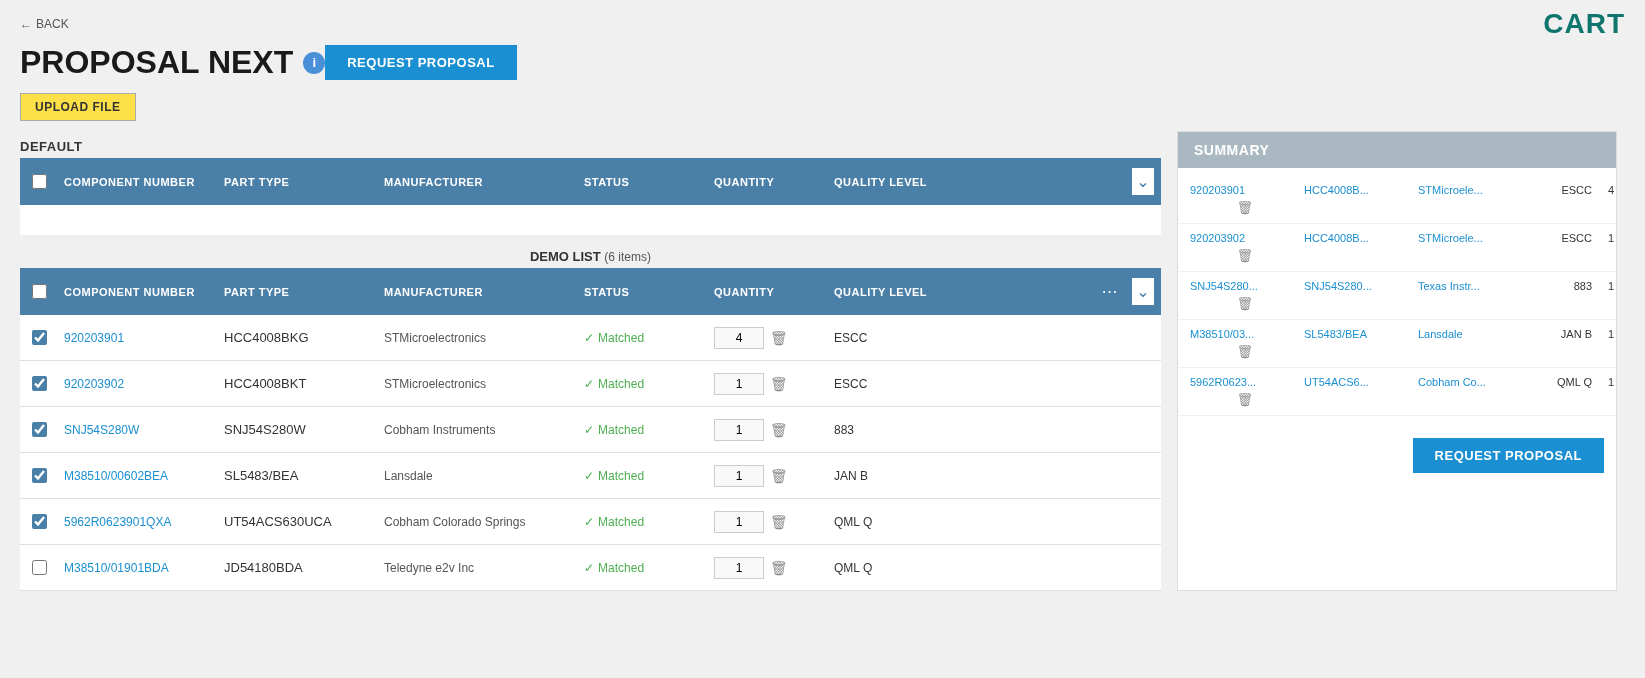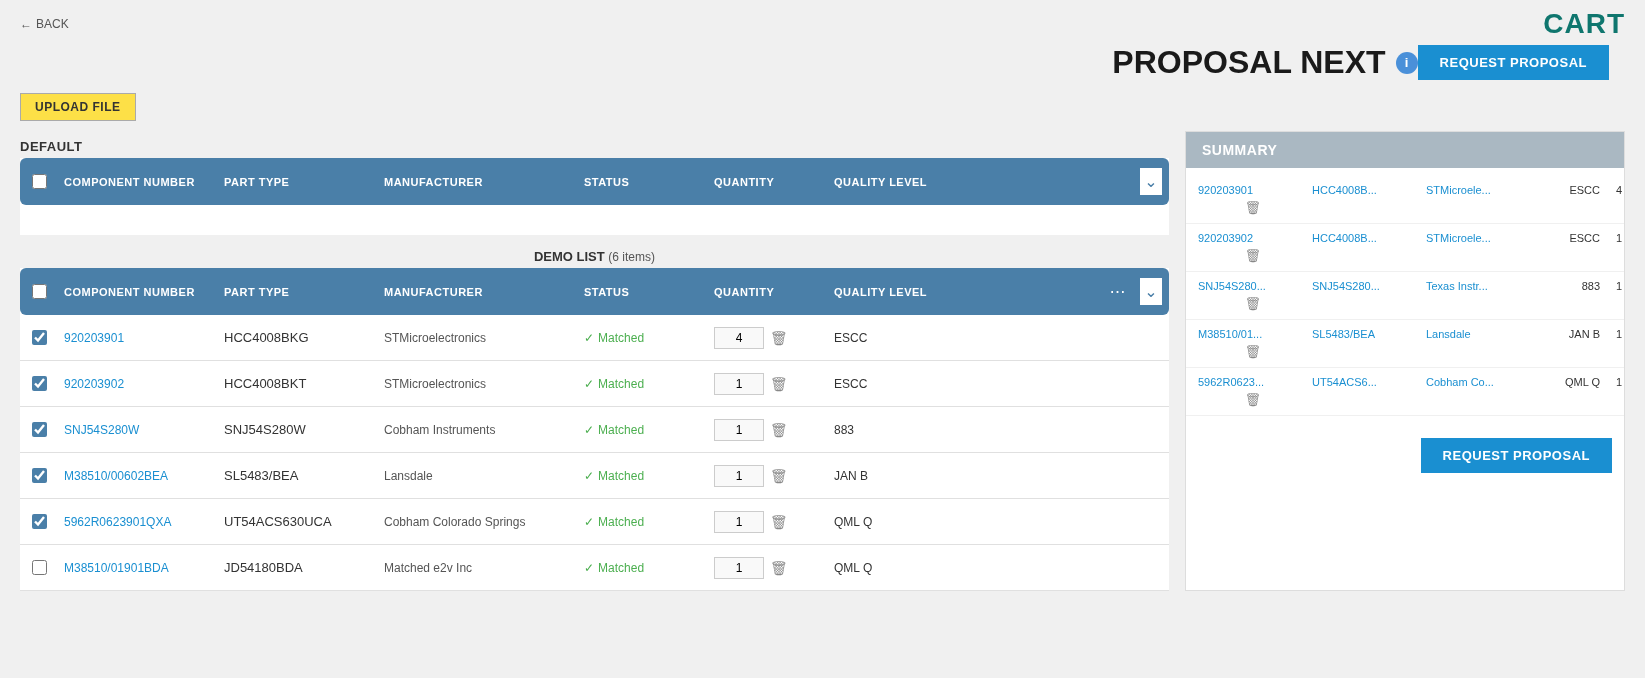--- a/index.html
+++ b/index.html
@@ -6,55 +6,54 @@
     body { font-family: Arial, sans-serif; background: #f0f0f0; color: #333; font-size: 13px; }
 
     .top-bar {
       display: flex; align-items: center; justify-content: space-between;
       padding: 8px 20px 0 20px;
     }
     .back-link { display: flex; align-items: center; gap: 4px; color: #555; cursor: pointer; font-size: 12px; text-decoration: none; }
     .cart-label { font-size: 28px; font-weight: bold; color: #0f766e; letter-spacing: 1px; }
 
     .title-row {
-      display: flex; align-items: center; justify-content: flex-end;
+      display: flex; align-items: center; justify-content: flex-start;
       padding: 4px 36px 8px 20px;
     }
     .page-title { font-size: 32px; font-weight: bold; color: #1a1a1a; display: flex; align-items: center; gap: 10px; }
     .info-icon {
       width: 22px; height: 22px; border-radius: 50%; background: #4a90d9;
       color: white; display: inline-flex; align-items: center; justify-content: center;
       font-size: 13px; font-weight: bold; cursor: pointer;
     }
     .request-proposal-btn-top {
       background: #1a8fd1; color: white; border: none; padding: 10px 22px;
       font-size: 13px; font-weight: bold; cursor: pointer; letter-spacing: 0.5px;
     }
 
     .upload-row { padding: 4px 20px 10px 20px; }
     .upload-btn {
       background: #fde047; color: #333; border: 1.5px solid #aaa;
       padding: 6px 14px; font-size: 12px; font-weight: bold; cursor: pointer; letter-spacing: 0.5px;
     }
 
-    .main-content { display: flex; gap: 0; padding: 0 20px 20px 20px; }
+    .main-content { display: flex; gap: 0; padding: 0 28px 20px 20px; }
 
     .left-panel { flex: 1; min-width: 0; }
 
     .section-title { font-weight: bold; font-size: 13px; color: #333; padding: 8px 0 4px 0; letter-spacing: 0.5px; }
 
     .table-wrapper { background: white; }
 
     .table-header {
       display: grid;
       grid-template-columns: 38px 160px 160px 200px 130px 120px 1fr 36px;
       background: #4a7fa8; color: white; font-weight: bold; font-size: 11px;
       letter-spacing: 0.5px; align-items: center; padding: 0 0;
       min-height: 40px;
-      border-radius: 6px;
     }
     .table-header.with-dots {
       grid-template-columns: 38px 160px 160px 200px 130px 120px 1fr 30px 36px;
     }
     .th { padding: 10px 6px; display: flex; align-items: center; }
     .th-check { justify-content: center; }
 
     .table-row {
       display: grid;
       grid-template-columns: 38px 160px 160px 200px 130px 120px 1fr 36px;
@@ -334,21 +333,21 @@
       <div class="td td-check">
         <input type="checkbox" class="checkbox" style="">
       </div>
       <div class="td">
         <a class="td-link">M38510/01901BDA</a>
       </div>
       <div class="td">
         <span>JD54180BDA</span>
       </div>
       <div class="td">
-        <span class="td-italic">Matched e2v Inc</span>
+        <span class="td-italic">Teledyne e2v Inc</span>
       </div>
       <div class="td">
         <span class="status-matched">
           <span class="check-mark">✓</span>
           Matched
         </span>
       </div>
       <div class="td" style="display:flex;align-items:center;gap:6px;">
         <input type="text" class="qty-input" value="1" style="">
         <span class="delete-icon">🗑</span>
@@ -385,21 +384,21 @@
     </div>
           <div class="summary-row">
       <a class="summary-link">SNJ54S280...</a>
       <a class="summary-link">SNJ54S280...</a>
       <a class="summary-link">Texas Instr...</a>
       <span class="summary-quality">883</span>
       <span class="summary-qty">1</span>
       <span class="summary-delete">🗑</span>
     </div>
           <div class="summary-row">
-      <a class="summary-link">M38510/01...</a>
+      <a class="summary-link">M38510/03...</a>
       <a class="summary-link">SL5483/BEA</a>
       <a class="summary-link">Lansdale</a>
       <span class="summary-quality">JAN B</span>
       <span class="summary-qty">1</span>
       <span class="summary-delete">🗑</span>
     </div>
           <div class="summary-row">
       <a class="summary-link">5962R0623...</a>
       <a class="summary-link">UT54ACS6...</a>
       <a class="summary-link">Cobham Co...</a>

